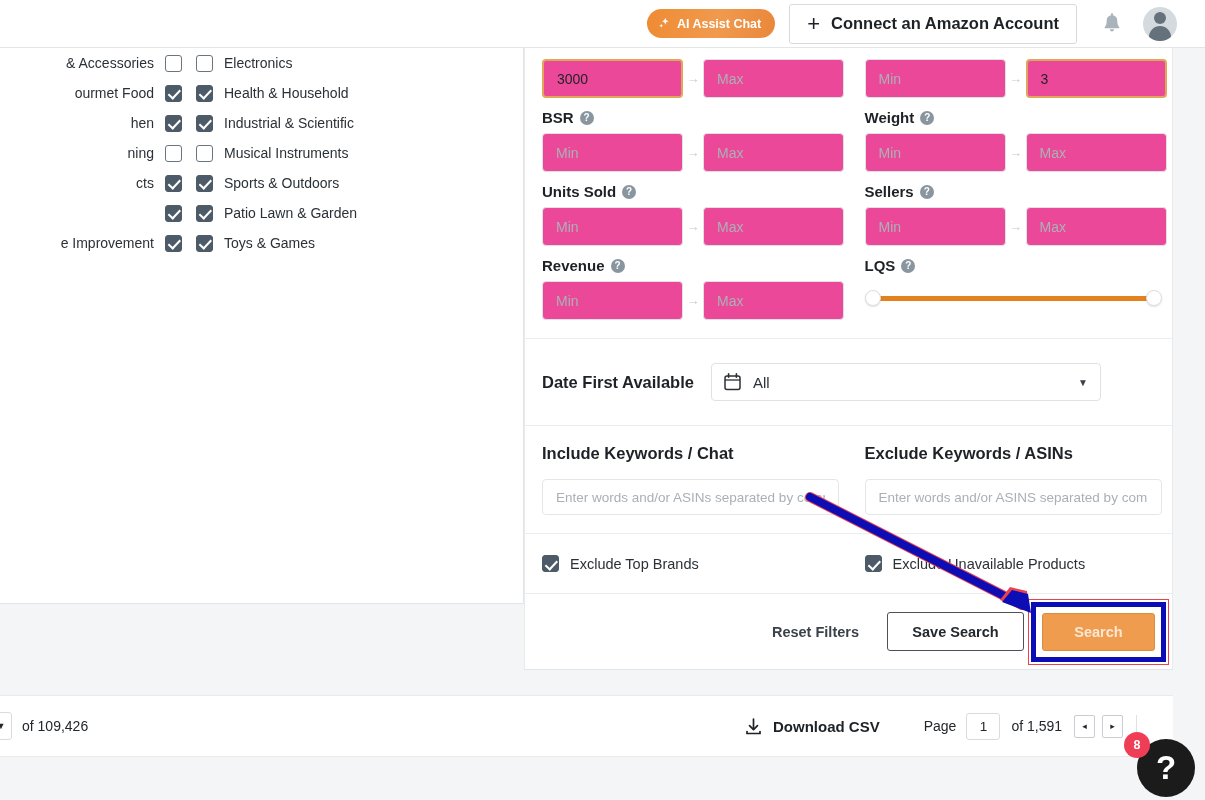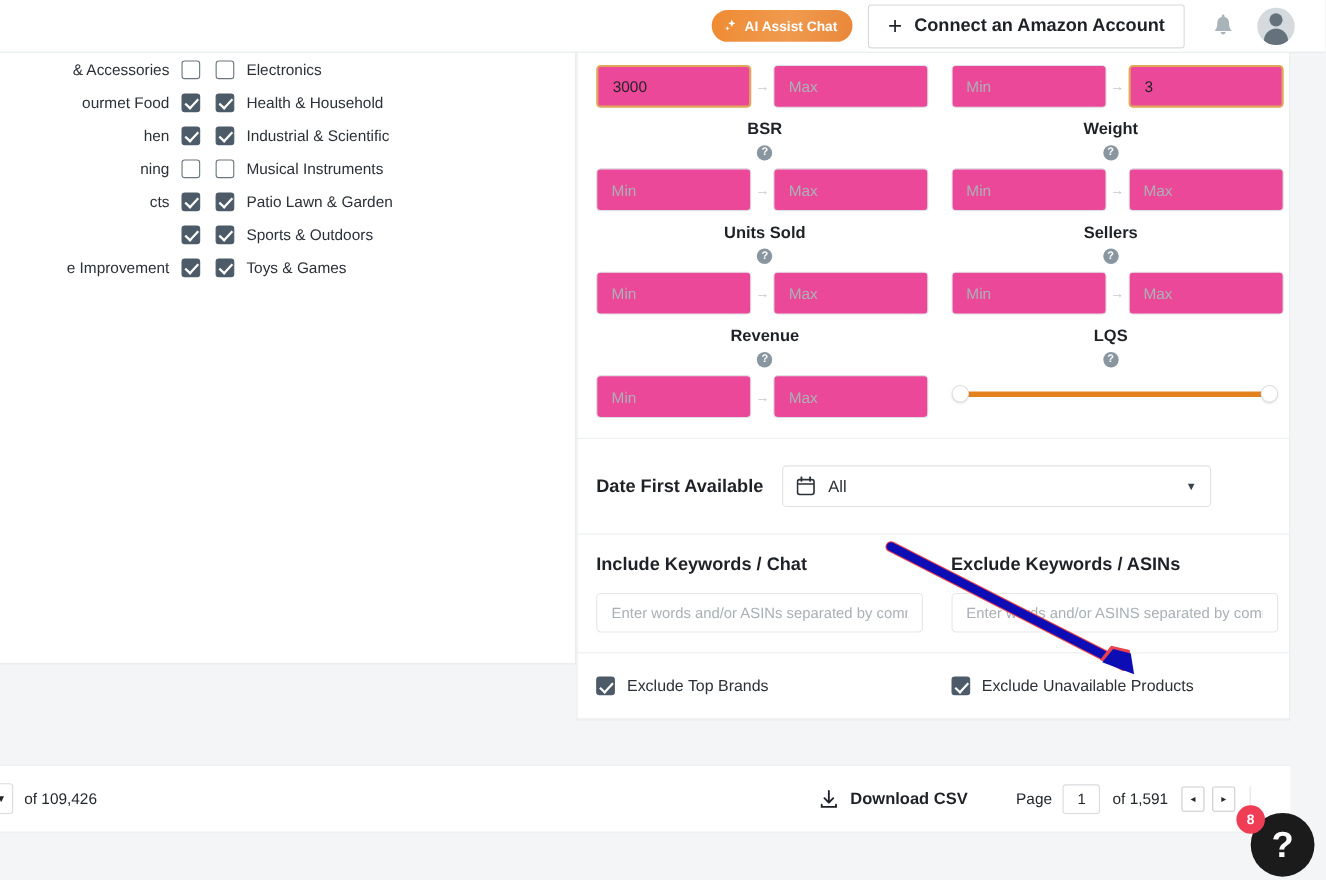--- a/index.html
+++ b/index.html
@@ -88,21 +88,20 @@
   .fsec.metrics { padding-top: 11px; padding-bottom: 18px; border-bottom: 1px solid #ebedef; }
 
   .grid2 { display: flex; gap: 0; }
   .half { width: 50%; }
   .half.right { padding-left: 16px; }
 
   .flabel {
     display: flex; align-items: center; gap: 6px;
     font-size: 15px; font-weight: bold; color: #1e2226;
     margin: 11px 0 7px 0;
-    flex-direction: column;
   }
   .qmark {
     width: 14px; height: 14px; border-radius: 50%;
     background: #8a969f; color: #fff; font-size: 10px; font-weight: bold;
     display: flex; align-items: center; justify-content: center;
     line-height: 1; cursor: pointer; flex: none;
   }
 
   .range { display: flex; align-items: center; gap: 0; }
   .inp {
@@ -324,25 +323,25 @@
         <div class="cat-row">
           <span class="cb on"></span>
           <span class="cat-label">Industrial &amp; Scientific</span>
         </div>
         <div class="cat-row">
           <span class="cb"></span>
           <span class="cat-label">Musical Instruments</span>
         </div>
         <div class="cat-row">
           <span class="cb on"></span>
+          <span class="cat-label">Sports &amp; Outdoors</span>
+        </div>
+        <div class="cat-row">
+          <span class="cb on"></span>
           <span class="cat-label">Patio Lawn &amp; Garden</span>
-        </div>
-        <div class="cat-row">
-          <span class="cb on"></span>
-          <span class="cat-label">Sports &amp; Outdoors</span>
         </div>
         <div class="cat-row">
           <span class="cb on"></span>
           <span class="cat-label">Toys &amp; Games</span>
         </div>
       </div>
   </div>
 
   <div class="filter-panel">
 
@@ -480,20 +479,29 @@
         </div>
         <div class="half right">
           <div class="excl-row">
             <span class="cb on"></span>
             <span>Exclude Unavailable Products</span>
           </div>
         </div>
       </div>
     </div>
 
+    <div class="fsec actions">
+      <span class="reset-link">Reset Filters</span>
+      <button class="save-btn">Save Search</button>
+      <div class="search-btn-holder">
+        <button class="search-btn">Search</button>
+        <div class="hl-red"></div>
+        <div class="hl-blue"></div>
+      </div>
+    </div>
   </div>
 
   <div class="footer-band"></div>
   <div class="footer">
     <div class="ft-left">
       <div class="mini-select">
         <span class="mini-caret">▼</span>
       </div>
       <span class="ft-of">of 109,426</span>
     </div>

